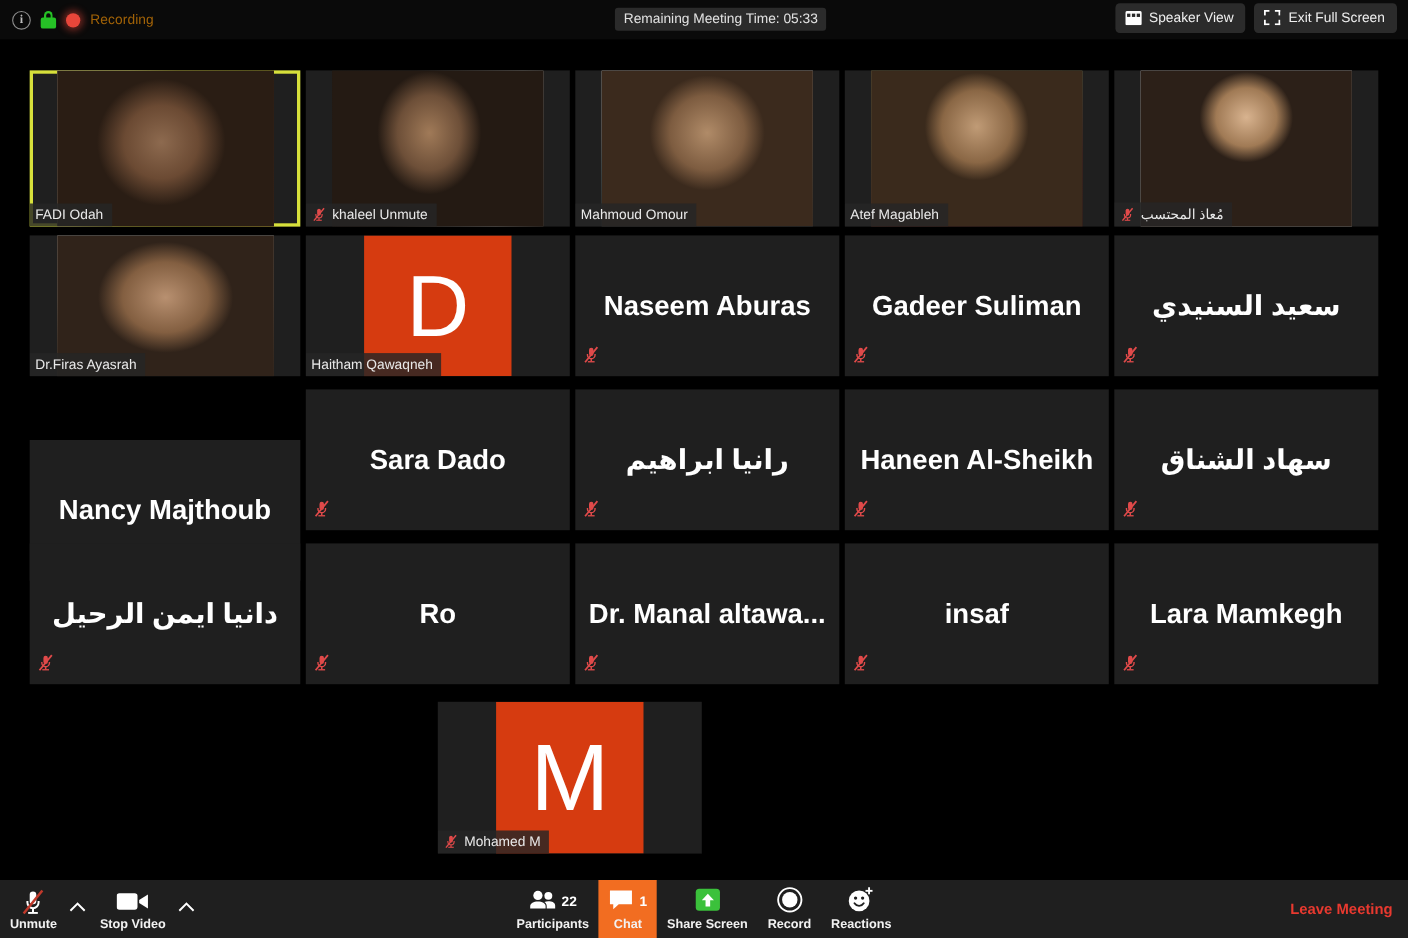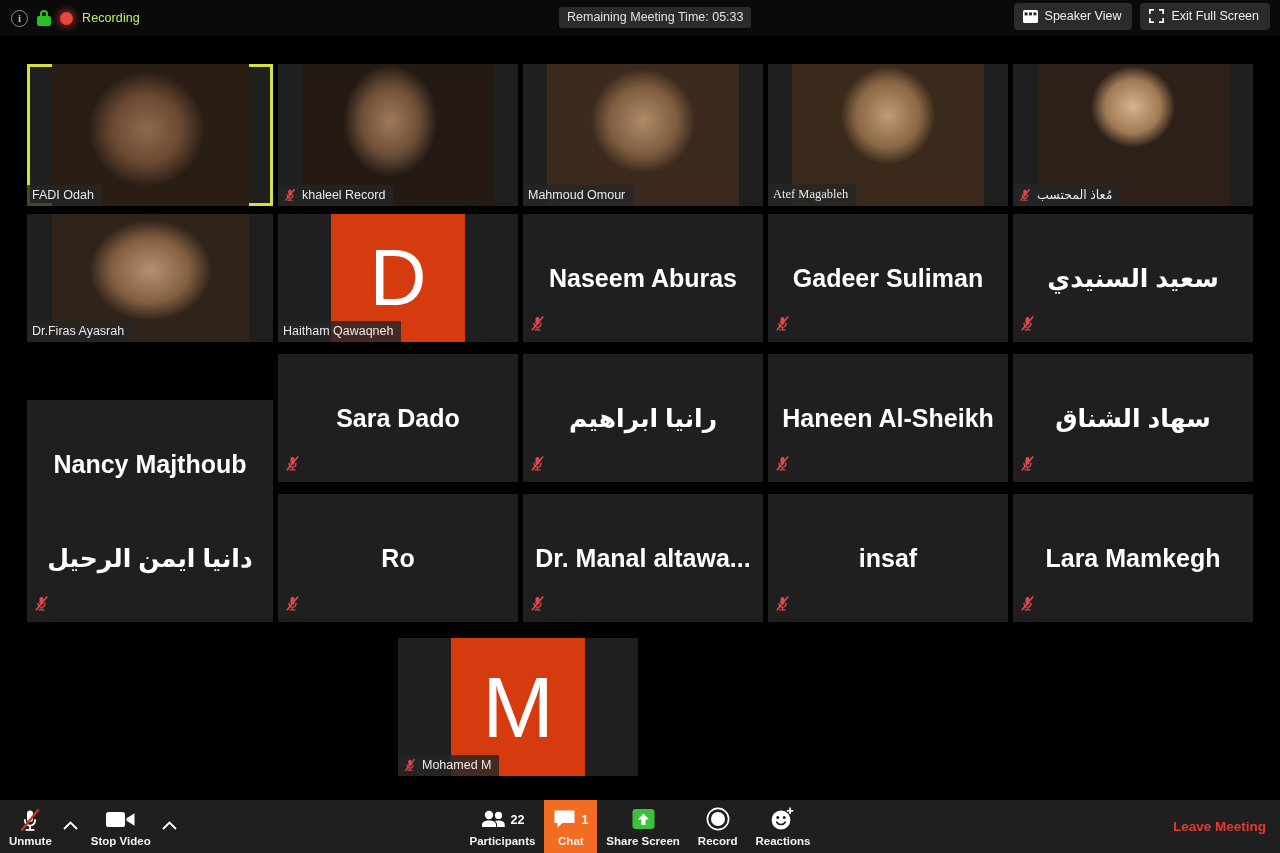--- a/index.html
+++ b/index.html
@@ -34,21 +34,21 @@
     position: absolute; top: 0; left: 3px;
     width: 8px; height: 8px;
     border: 2px solid #26c226; border-bottom: none;
     border-radius: 5px 5px 0 0;
   }
   .rec-dot {
     width: 13px; height: 13px; border-radius: 50%;
     background: #e8463a;
     box-shadow: 0 0 7px 3px rgba(232,70,58,0.45);
   }
-  .rec-label { color: #bef264; font-size: 12.5px; letter-spacing: .1px; }
+  .rec-label { color: #a16207; font-size: 12.5px; letter-spacing: .1px; }
 
   .meeting-timer {
     position: absolute; left: 559px; top: 7px;
     background: #2b2b2b; color: #e2e2e2;
     font-size: 12.5px; padding: 3px 8px 4px; border-radius: 3px;
     white-space: nowrap;
   }
 
   .topbar-right {
     position: absolute; right: 10px; top: 3px;
@@ -207,30 +207,30 @@
             <svg width="14" height="14" viewBox="0 0 20 20">
     <g fill="#e04a4a">
       <rect x="7.6" y="2.4" width="4.8" height="9" rx="2.4"></rect>
       <path d="M5.2 9.2v1a4.8 4.8 0 0 0 9.6 0v-1h-1.5v1a3.3 3.3 0 0 1-6.6 0v-1z"></path>
       <rect x="9.2" y="14.6" width="1.6" height="2.6"></rect>
       <rect x="6.4" y="16.8" width="7.2" height="1.4"></rect>
     </g>
     <line x1="3.4" y1="18" x2="16.6" y2="1.8" stroke="#e04a4a" stroke-width="1.9"></line>
   </svg>
           </span>
-          <span>khaleel Record</span>
+          <span>khaleel Unmute</span>
         </div>
       </div>
       <div class="tile" style="width: 240px; height: 142px;">
         <div class="photo" style="width: 192px; left: 24px; background: radial-gradient(34% 46% at 50% 40%, rgb(176, 139, 104) 0%, rgb(125, 92, 64) 52%, rgb(59, 42, 29) 80%) 0% 0% / cover, linear-gradient(rgb(233, 238, 240) 0%, rgb(223, 230, 234) 42%, rgb(127, 182, 203) 62%, rgb(42, 59, 69) 100%);"></div>
         <div class="tile-name-corner">
           <span>Mahmoud Omour</span>
         </div>
       </div>
-      <div class="tile" style="width: 240px; height: 142px; font-family: Liberation Serif, serif;">
+      <div class="tile" style="width: 240px; height: 142px;">
         <div class="photo" style="width: 192px; left: 24px; background: radial-gradient(30% 42% at 50% 36%, rgb(192, 155, 118) 0%, rgb(138, 103, 69) 55%, rgb(58, 42, 28) 82%) 0% 0% / cover, linear-gradient(160deg, rgb(141, 143, 96) 0%, rgb(111, 115, 80) 35%, rgb(90, 28, 32) 70%, rgb(58, 18, 21) 100%);"></div>
         <div class="tile-name-corner">
           <span>Atef Magableh</span>
         </div>
       </div>
       <div class="tile" style="width: 240px; height: 142px;">
         <div class="photo" style="width: 192px; left: 24px; background: radial-gradient(26% 34% at 50% 30%, rgb(216, 179, 143) 0%, rgb(160, 122, 85) 55%, rgb(44, 32, 24) 85%) 0% 0% / cover, linear-gradient(rgb(242, 241, 239) 0%, rgb(234, 232, 228) 50%, rgb(220, 217, 211) 100%);"></div>
         <div class="tile-name-corner">
           <span style="display: flex;">
             <svg width="14" height="14" viewBox="0 0 20 20">

